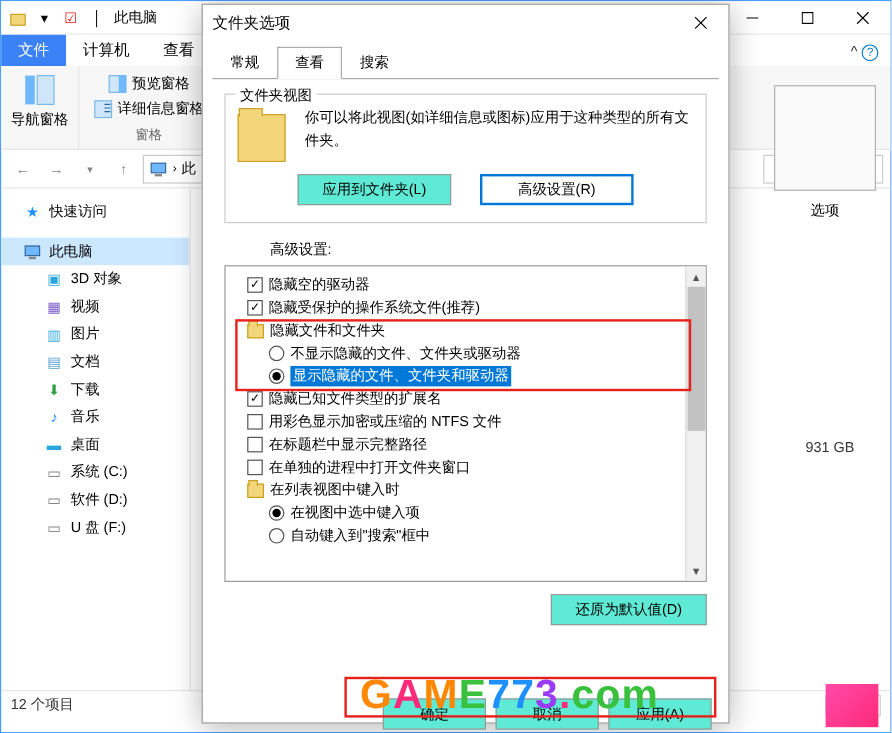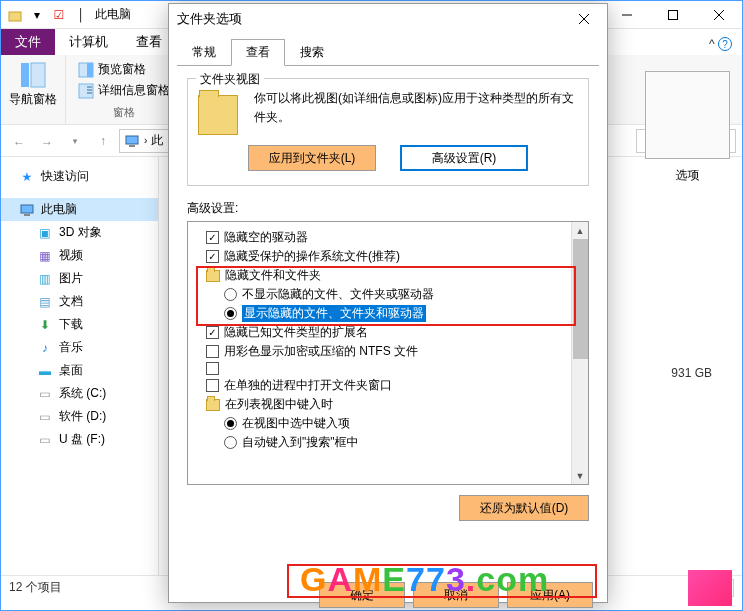--- a/index.html
+++ b/index.html
@@ -9,21 +9,21 @@
 .explorer { position: absolute; left: 0; top: 0; width: 743px; height: 611px; border: 1px solid #4a9eff; background: #fff; }
 .explorer-titlebar { height: 28px; background: #fff; display: flex; align-items: center; justify-content: space-between; border-bottom: 1px solid #e5e5e5; }
 .tb-left { display: flex; align-items: center; gap: 6px; padding-left: 6px; }
 .tb-icon { width: 16px; height: 16px; display: inline-flex; align-items: center; justify-content: center; }
 .tb-caption { font-size: 12px; color: #000; }
 .tb-buttons { display: flex; }
 .tb-btn { width: 46px; height: 28px; display: flex; align-items: center; justify-content: center; color: #000; }
 
 .ribbon { height: 26px; display: flex; align-items: flex-end; background: #fff; }
 .ribbon-tab { padding: 4px 14px; font-size: 13px; }
-.ribbon-tab.file { background: #701a75; color: #fff; font-family: Liberation Serif, serif; }
+.ribbon-tab.file { background: #3b82f6; color: #fff; font-family: Liberation Serif, serif; }
 .ribbon-tab.normal { color: #000; }
 .ribbon-expand { margin-left: auto; padding: 4px 10px; color: #333; }
 
 .toolbar-row { height: 70px; border-bottom: 1px solid #e5e5e5; background: #f7f7f7; display: flex; }
 .tool-group { display: flex; flex-direction: column; align-items: center; justify-content: flex-start; padding: 4px 8px; border-right: 1px solid #e5e5e5; }
 .tool-btn { display: flex; align-items: center; gap: 4px; padding: 2px 4px; cursor: default; }
 .tool-icon { width: 16px; height: 16px; }
 .tool-big-icon { width: 28px; height: 28px; }
 .tool-label { font-size: 12px; text-align: center; }
 .tool-group-label { font-size: 11px; color: #666; margin-top: auto; }
@@ -60,24 +60,24 @@
 .dlg-tab.active { border: 1px solid #aaa; border-bottom: 1px solid #fff; background: #fff; z-index: 2; }
 .dlg-body { border-top: 1px solid #aaa; margin: 0 8px; padding: 12px 10px; height: 510px; position: relative; }
 
 .group-box { border: 1px solid #ccc; padding: 10px 10px 14px; margin-bottom: 14px; position: relative; }
 .group-title { position: absolute; top: -8px; left: 8px; background: #fff; padding: 0 4px; font-size: 12px; }
 .folder-view-row { display: flex; gap: 16px; }
 .folder-bigicon { width: 40px; height: 40px; background: #f3d67a; border: 1px solid #c9a227; position: relative; margin-top: 6px; }
 .folder-bigicon::before { content: ''; position: absolute; left: 0; top: -6px; width: 18px; height: 6px; background: #f3d67a; border: 1px solid #c9a227; border-bottom: none; }
 .folder-desc { flex: 1; font-size: 12px; line-height: 1.6; }
 .folder-btns { display: flex; gap: 24px; justify-content: center; margin-top: 10px; }
-.win-btn { min-width: 128px; height: 26px; border: 1px solid #999; background: #fdba74; font-size: 12px; cursor: default; display: inline-flex; align-items: center; justify-content: center; }
+.win-btn { min-width: 128px; height: 26px; border: 1px solid #999; background: #5eead4; font-size: 12px; cursor: default; display: inline-flex; align-items: center; justify-content: center; }
 .win-btn.primary { border: 2px solid #0078d7; background: #fff; }
 
-.adv-label { font-size: 12px; margin-bottom: 4px; }
+.adv-label { font-size: 12px; margin-bottom: 4px; margin-left: 38px; }
 .tree { border: 1px solid #999; height: 264px; padding: 6px 4px; overflow: hidden; position: relative; }
 .tree-row { display: flex; align-items: center; gap: 5px; font-size: 12px; padding: 1px 0; }
 .tree-text { white-space: nowrap; }
 .chk { width: 13px; height: 13px; border: 1px solid #555; display: inline-flex; align-items: center; justify-content: center; font-size: 10px; line-height: 1; }
 .chk.checked::after { content: '✓'; color: #000; }
 .rdo { width: 13px; height: 13px; border: 1px solid #555; border-radius: 50%; display: inline-flex; align-items: center; justify-content: center; }
 .rdo.checked::after { content: ''; width: 7px; height: 7px; background: #000; border-radius: 50%; }
 .folder-ico { width: 14px; height: 12px; background: #f3d67a; border: 1px solid #c9a227; position: relative; display: inline-block; }
 .folder-ico::before { content: ''; position: absolute; left: 0; top: -4px; width: 6px; height: 4px; background: #f3d67a; border: 1px solid #c9a227; border-bottom: none; }
 .ind1 { margin-left: 14px; }
@@ -156,21 +156,21 @@
   <div class="toolbar-row">
     <div class="tool-group">
       <div class="tool-btn">
         <svg class="tool-big-icon">
             <rect x="2" y="2" width="8" height="24" fill="#6fb7ff"></rect>
             <rect x="12" y="2" width="14" height="24" fill="#cfe6fa" stroke="#7ab8e6"></rect>
           </svg>
       </div>
       <div class="tool-label">导航窗格</div>
     </div>
-    <div class="tool-group" style="align-items:flex-start">
+    <div class="tool-group" style="align-items:center">
       <div class="tool-btn">
         <svg class="tool-icon">
             <rect x="1" y="1" width="14" height="14" fill="#cfe6fa" stroke="#7ab8e6"></rect>
             <rect x="9" y="1" width="6" height="14" fill="#6fb7ff"></rect>
           </svg>
         <span>预览窗格</span>
       </div>
       <div class="tool-btn">
         <svg class="tool-icon">
             <rect x="1" y="1" width="14" height="14" fill="#cfe6fa" stroke="#7ab8e6"></rect>
@@ -333,20 +333,21 @@
       <div class="tree-row ind1">
           <span class="chk checked"></span>
           <span class="tree-text">隐藏已知文件类型的扩展名</span>
         </div>
       <div class="tree-row ind1">
           <span class="chk"></span>
           <span class="tree-text">用彩色显示加密或压缩的 NTFS 文件</span>
         </div>
       <div class="tree-row ind1">
           <span class="chk"></span>
+          <span class="tree-text">在标题栏中显示完整路径</span>
         </div>
       <div class="tree-row ind1">
           <span class="chk"></span>
           <span class="tree-text">在单独的进程中打开文件夹窗口</span>
         </div>
       <div class="tree-row ind1">
           <span class="folder-ico"></span>
           <span class="tree-text">在列表视图中键入时</span>
         </div>
       <div class="tree-row ind2">

